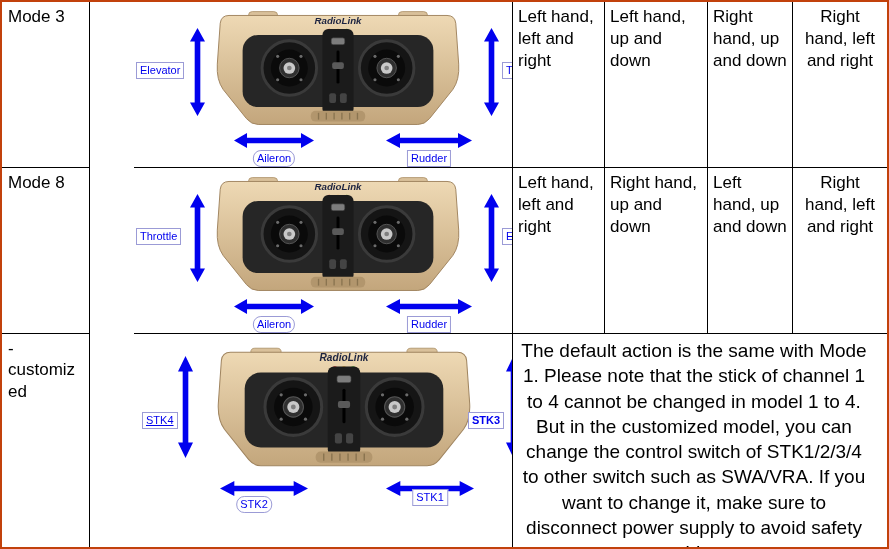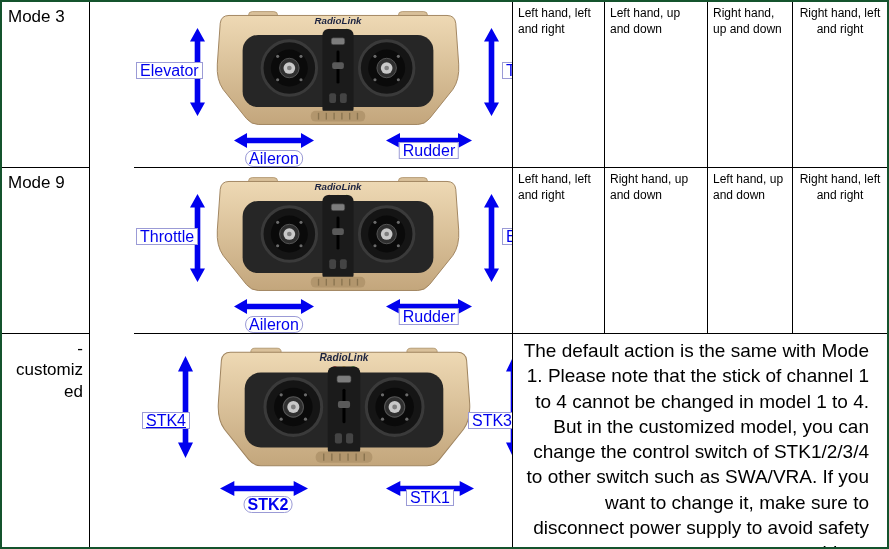--- a/index.html
+++ b/index.html
@@ -1,32 +1,32 @@
 <!DOCTYPE html>
 <html style="--accent_blue: #0101ee; --led_red: #e82222; --led_amber: #e8a21a; --led_green: #46b822; --body_tan: #d8bf99;"><head>
 <meta charset="utf-8">
 <style>
   * { margin:0; padding:0; box-sizing:border-box; }
   html,body { background:#fff; }
   body { font-family:"Liberation Sans", sans-serif; color:#000; }
 
   .page {
     width:889px; height:549px;
-    border:2px solid #14532d;
+    border:2px solid #c2410c;
     display:grid;
     grid-template-columns:88px 423px 92px 103px 85px 94px;
     grid-template-rows:166px 166px 213px;
     background:#fff;
   }
   .cell { border-right:1px solid #000; border-bottom:1px solid #000; overflow:hidden; background:#fff; }
   .cell.last { border-right:none;text-align:center; }
-  .cell.bottom { border-bottom:none;text-align:right; }
+  .cell.bottom { border-bottom:none; }
 
   .mode-cell { font-size:17px; line-height:1.25; padding:4px 6px; overflow-wrap:anywhere; }
-  .text-cell { font-size:12px; line-height:1.3; padding:4px 5px; }
+  .text-cell { font-size:17px; line-height:1.3; padding:4px 5px; }
   .desc-cell {
     grid-column: span 4;
     font-size:19px; line-height:1.33;
     padding:4px 18px 4px 6px;
     text-align:justify;
   }
 
   .img-cell { position:relative;margin-left:44px; }
 
   .tx-slot { position:absolute; left:58px; top:3px; width:292px; height:128px; }
@@ -35,39 +35,39 @@
   .arrow { position:absolute; color:var(--accent_blue,#0101ee); }
   .arrow path { fill:currentColor; }
   .arrow-v { width:15px; }
   .av-left  { left:56px;  top:26px; height:88px; }
   .av-right { left:350px; top:26px; height:88px; }
   .arrow-h { height:15px; top:131px; }
   .ah-left  { left:100px; width:80px; }
   .ah-right { left:252px; width:86px; }
 
   .lbl {
-    position:absolute; font-size:16px; line-height:13px;
+    position:absolute; font-size:11px; line-height:13px;
     color:var(--accent_blue,#0101ee); background:#fff;
     border:1px solid #9b9bd6; padding:1px 3px; white-space:nowrap;
   }
   .lbl-left  { left:2px;   top:60px; }
   .lbl-right { left:368px; top:60px; }
   .lbl-bl { left:140px; top:148px; transform:translateX(-50%);border-radius:8px; }
-  .lbl-br { left:295px; top:140px; transform:translateX(-50%); }
+  .lbl-br { left:295px; top:148px; transform:translateX(-50%); }
 
   
   .r3 .tx-slot  { left:58px; top:6px; width:304px; height:136px; }
   .r3 .av-left  { left:44px;  top:22px; height:102px; }
   .r3 .av-right { left:372px; top:22px; height:102px; }
   .r3 .lbl-left  { left:8px;   top:78px;text-decoration:underline; }
-  .r3 .lbl-right { left:334px; top:78px; }
+  .r3 .lbl-right { left:334px; top:78px;font-weight:bold; }
   .r3 .arrow-h  { top:147px; }
   .r3 .ah-left  { left:86px;  width:88px; }
   .r3 .ah-right { left:252px; width:88px; }
-  .r3 .lbl-bl { left:134px; top:162px;font-weight:bold; }
+  .r3 .lbl-bl { left:120px; top:162px; }
   .r3 .lbl-br { left:296px; top:155px; }
 </style>
 </head>
 <body>
 
 <div class="page">
 
   <div class="cell mode-cell">
     <span>Mode 3</span>
   </div>
@@ -153,21 +153,21 @@
     <span class="lbl lbl-right">Throttle</span>
     <span class="lbl lbl-bl">Aileron</span>
     <span class="lbl lbl-br">Rudder</span>
   </div>
   <div class="cell text-cell">Left hand, left and right</div>
   <div class="cell text-cell">Left hand, up and down</div>
   <div class="cell text-cell">Right hand, up and down</div>
   <div class="cell text-cell last">Right hand, left and right</div>
 
   <div class="cell mode-cell">
-    <span>Mode 9</span>
+    <span>Mode 8</span>
   </div>
   <div class="cell img-cell">
     <div class="tx-slot">
   <svg viewBox="0 0 300 130" preserveAspectRatio="xMidYMid meet">
     <defs>
       <linearGradient id="bodyg" x1="0" y1="0" x2="0" y2="1">
         <stop offset="0" stop-color="#eed9b4"></stop>
         <stop offset="1" stop-color="#c3a67c"></stop>
       </linearGradient>
     </defs>

